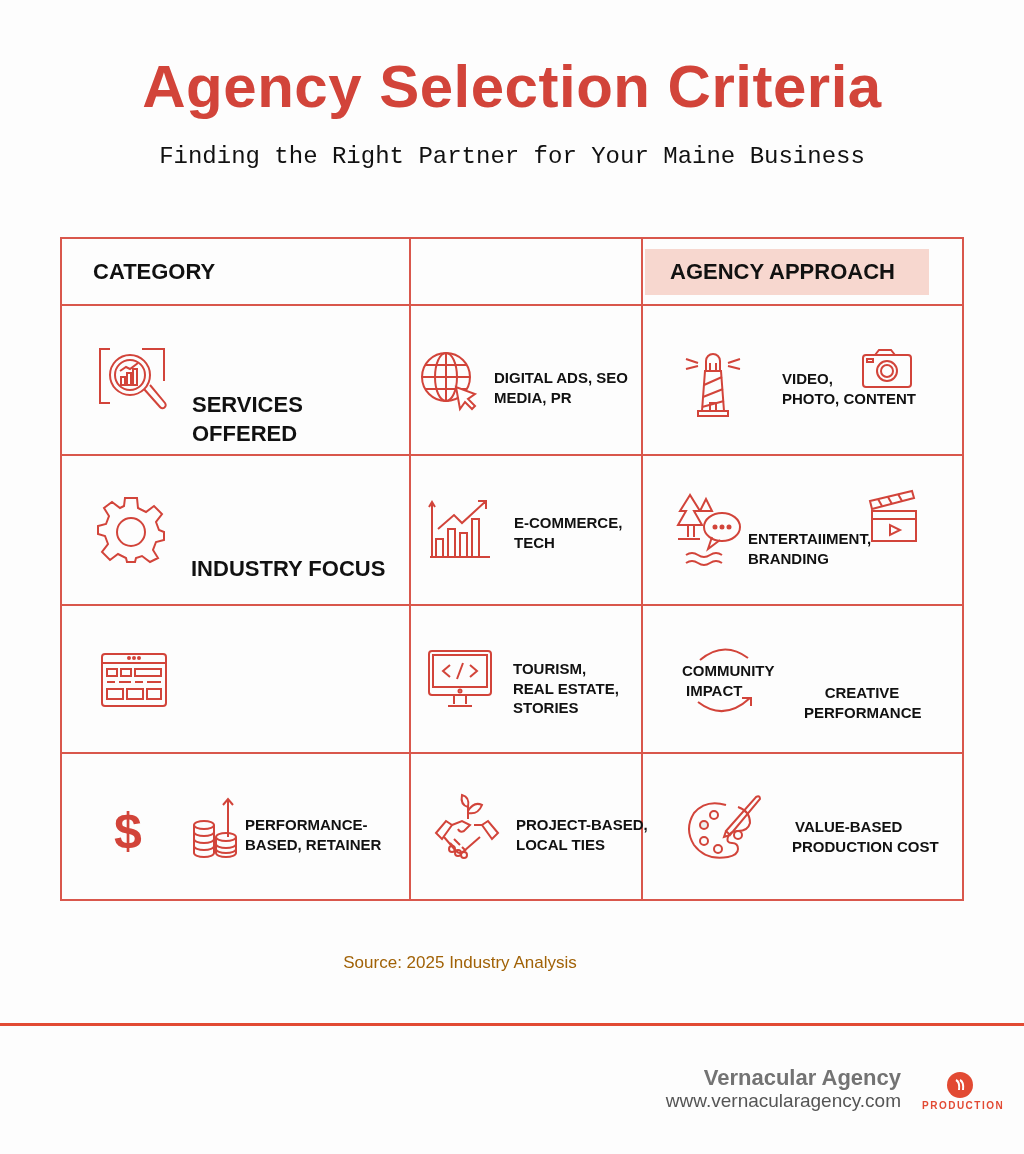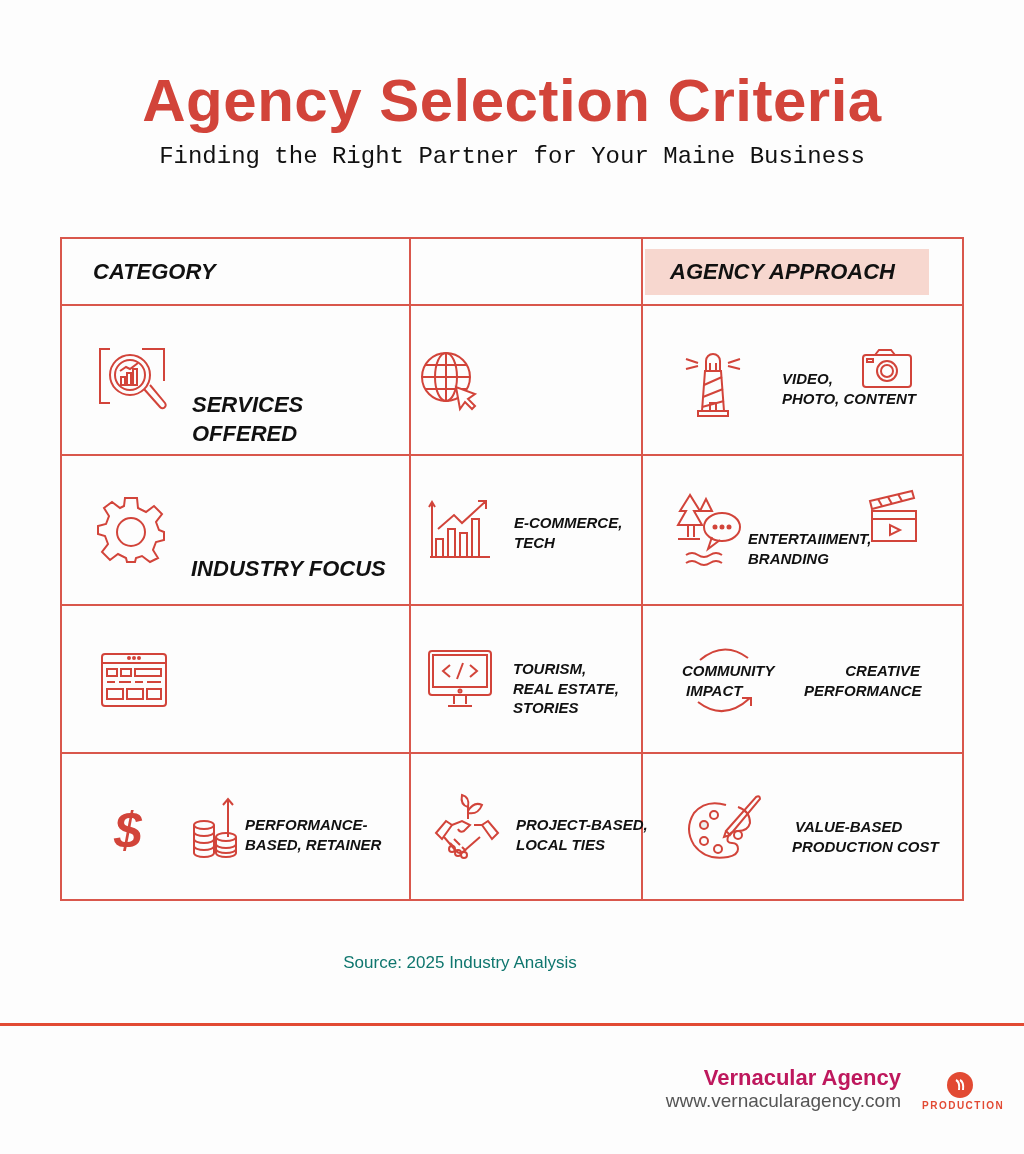--- a/index.html
+++ b/index.html
@@ -1,32 +1,32 @@
 <!DOCTYPE html>
 <html><head>
 <meta charset="utf-8">
 <style>
   * { box-sizing: border-box; margin: 0; padding: 0; }
   html, body { width: 1024px; height: 1154px; background: #fdfdfd; }
   body { position: relative; font-family: "Liberation Sans", sans-serif; color: #111; overflow: hidden; }
-  .title { position: absolute; left: 0; width: 1024px; top: 66px; text-align: center; font-size: 60px; font-weight: bold; color: #d2443a; letter-spacing: 0.5px; }
+  .title { position: absolute; left: 0; width: 1024px; top: 52px; text-align: center; font-size: 60px; font-weight: bold; color: #d2443a; letter-spacing: 0.5px; }
   .subtitle { position: absolute; left: 0; width: 1024px; top: 143px; text-align: center; font-size: 24px; color: #111; font-family: Liberation Mono, monospace; }
-  .grid { position: absolute; left: 60px; top: 237px; width: 904px; height: 664px; border: 2px solid #d9574c; font-style: italic; }
+  .grid { position: absolute; left: 60px; top: 237px; width: 904px; height: 664px; border: 2px solid #d9574c; }
   .vline { position: absolute; top: 0; bottom: 0; width: 2px; background: #d9574c; }
   .hline { position: absolute; left: 0; right: 0; height: 2px; background: #d9574c; }
   .hdr { position: absolute; font-weight: bold; font-size: 22px; color: #111; }
   .hdr-highlight { position: absolute; left: 583px; top: 10px; width: 284px; height: 46px; background: #f7d7cf; }
   .cell-text { position: absolute; font-weight: bold; color: #111; line-height: 1.3; }
   .big { font-size: 22px; margin-top: 36px; }
   .small { font-size: 15px; }
   .icon { position: absolute; }
   .icon svg { display: block; }
-  .source { position: absolute; left: 0; width: 920px; top: 953px; text-align: center; font-size: 17px; color: #0f766e; }
+  .source { position: absolute; left: 0; width: 920px; top: 953px; text-align: center; font-size: 17px; color: #a16207; }
   .rule { position: absolute; left: 0; width: 1024px; top: 1023px; height: 3px; background: #e24a33; }
-  .brand-name { position: absolute; right: 123px; top: 1065px; font-size: 22px; font-weight: bold; color: #be185d; }
+  .brand-name { position: absolute; right: 123px; top: 1065px; font-size: 22px; font-weight: bold; color: #737373; }
   .brand-url { position: absolute; right: 123px; top: 1090px; font-size: 19px; color: #555; }
   .logo { position: absolute; left: 947px; top: 1072px; width: 26px; height: 26px; border-radius: 50%; background: #e24a33; }
   .logo-text { position: absolute; left: 922px; top: 1100px; font-size: 10px; font-weight: bold; color: #e24a33; letter-spacing: 1.5px; }
 </style>
 </head>
 <body>
 
 <div class="title">Agency Selection Criteria</div>
 <div class="subtitle">Finding the Right Partner for Your Maine Business</div>
 
@@ -59,20 +59,24 @@
     <div>OFFERED</div>
   </div>
 
   <div class="icon" style="left:358px; top:112px">
     <svg width="58" height="66" viewBox="0 0 58 66" fill="none" stroke="#d2443a" stroke-width="2">
       <circle cx="26" cy="26" r="24"></circle>
       <ellipse cx="26" cy="26" rx="11" ry="24"></ellipse>
       <path d="M2 26 H50 M6 14 H46 M6 38 H46 M26 2 V50"></path>
       <path d="M36 36 L40 58 L45 51 L52 58 L55 55 L48 48 L55 43 Z" fill="#fff"></path>
     </svg>
+  </div>
+  <div class="cell-text small" style="left:432px; top:129px">
+    <div>DIGITAL ADS, SEO</div>
+    <div>MEDIA, PR</div>
   </div>
 
   <div class="icon" style="left:622px; top:112px">
     <svg width="58" height="68" viewBox="0 0 58 68" fill="none" stroke="#d2443a" stroke-width="2">
       <path d="M2 8 L14 12 M2 18 L14 15 M56 8 L44 12 M56 18 L44 15"></path>
       <path d="M22 10 a7 7 0 0 1 14 0 V20 H22 Z"></path>
         <path d="M26 12 V20 M32 12 V20"></path>
       <path d="M21 20 H37 L40 60 H18 Z"></path>
       <path d="M20 34 L38 26 M19 46 L39 38 M18 56 L40 50"></path>
       <rect x="26" y="52" width="6" height="8"></rect>
@@ -179,21 +183,21 @@
   <div class="icon" style="left:628px; top:403px">
     <svg width="70" height="80" viewBox="0 0 70 80" fill="none" stroke="#d2443a" stroke-width="2">
       <path d="M10 18 Q34 -2 58 16"></path>
       <path d="M8 60 Q34 80 60 56 M52 56 H61 V64"></path>
     </svg>
   </div>
   <div class="cell-text small" style="left:620px; top:422px">
     <div>COMMUNITY</div>
     <div style="padding-left:4px">IMPACT</div>
   </div>
-  <div class="cell-text small" style="left:742px; top:422px; text-align:right; width:116px">
+  <div class="cell-text small" style="left:742px; top:444px; text-align:center; width:116px">
     <div>CREATIVE</div>
     <div>PERFORMANCE</div>
   </div>
 
   <div class="icon" style="left:52px; top:567px; font-size:50px; font-weight:bold; color:#d2443a; line-height:1">$</div>
   <div class="icon" style="left:130px; top:558px">
     <svg width="50" height="62" viewBox="0 0 50 62" fill="none" stroke="#d2443a" stroke-width="2">
       <path d="M36 40 V2 M31 8 L36 2 L41 8"></path>
       <ellipse cx="12" cy="28" rx="10" ry="4"></ellipse>
       <path d="M2 28 V56 a10 4 0 0 0 20 0 V28 M2 35 a10 4 0 0 0 20 0 M2 42 a10 4 0 0 0 20 0 M2 49 a10 4 0 0 0 20 0"></path>

